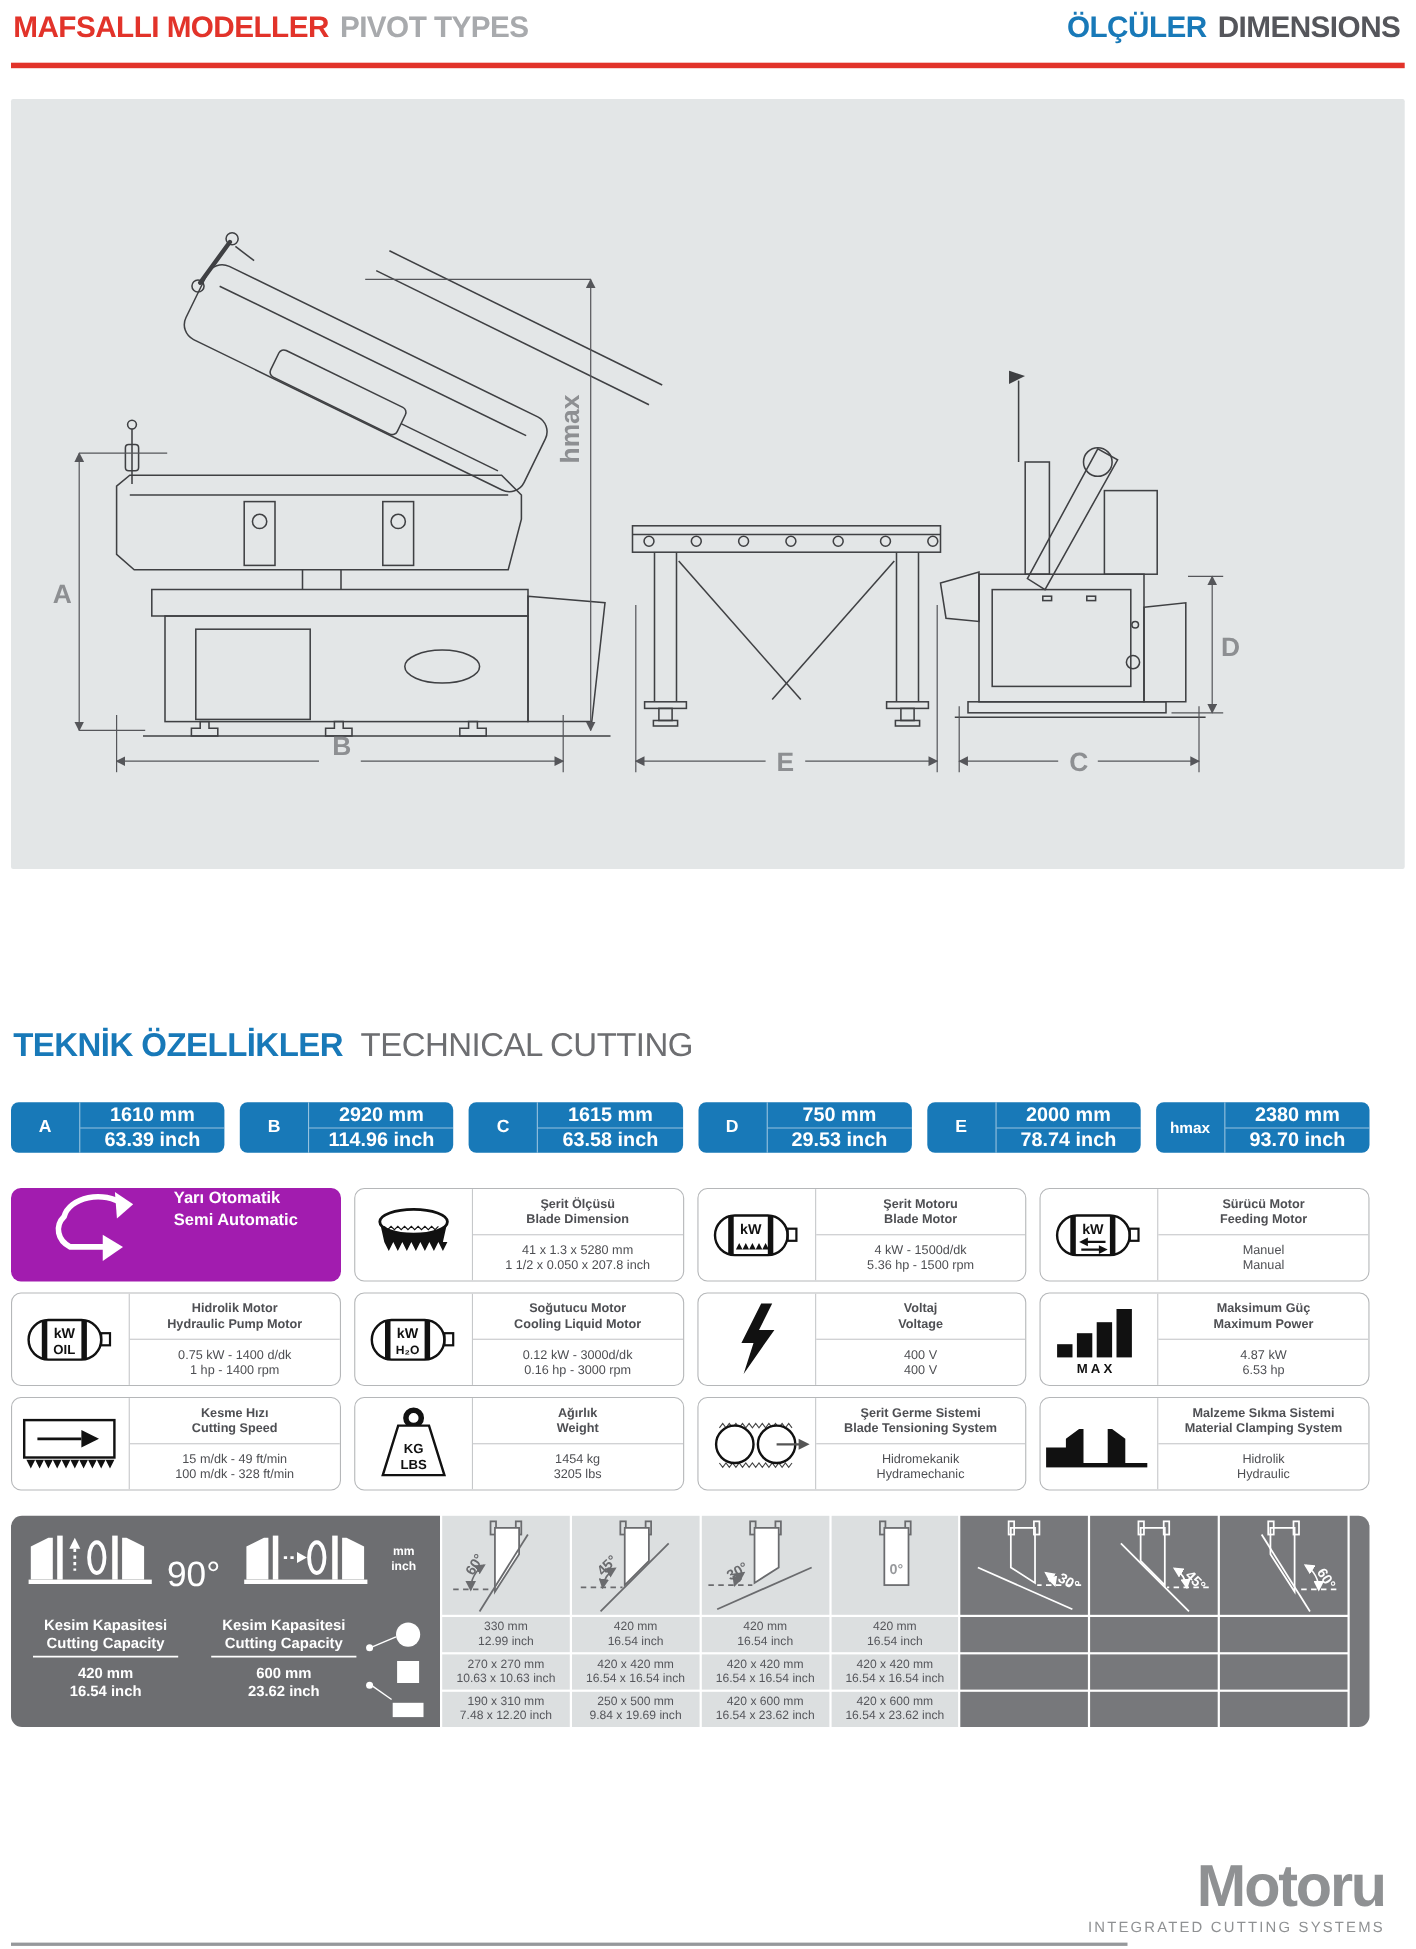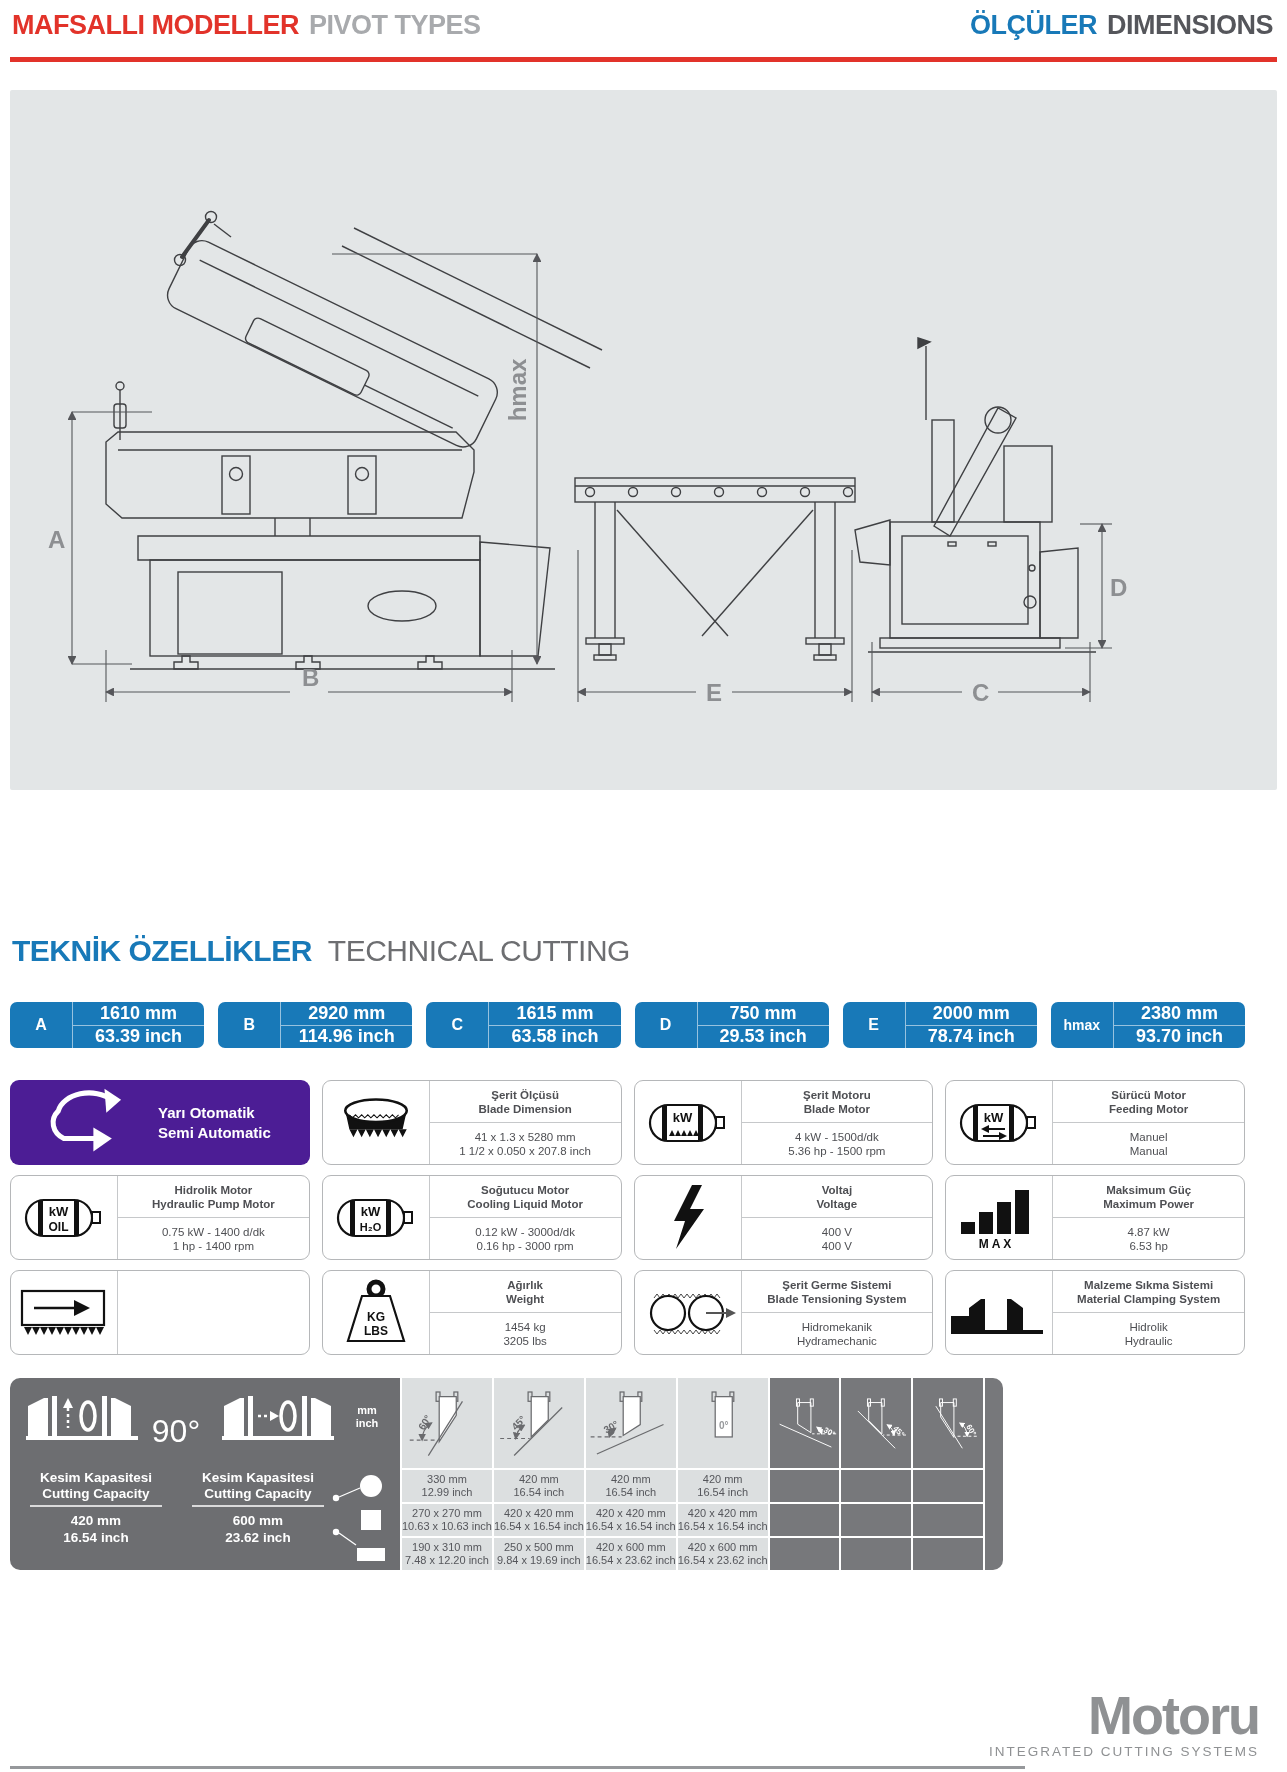--- a/index.html
+++ b/index.html
@@ -33,29 +33,29 @@
   .cv{flex:1;display:flex;align-items:center;justify-content:center;font-weight:bold;font-size:18px;}
   .cv2{border-top:1.5px solid rgba(255,255,255,.55);}
 
   
   .fgrid{position:absolute;top:1080px;left:10px;width:1235px;display:grid;grid-template-columns:repeat(4,1fr);grid-auto-rows:85px;gap:10px 12px;}
   .fcell{display:flex;background:#fff;border:1.5px solid #b5b7b9;border-radius:9px;overflow:hidden;}
   .fic{width:106px;border-right:1.5px solid #c6c8ca;display:flex;align-items:center;justify-content:center;flex-shrink:0;}
   .ftxt{flex:1;display:flex;flex-direction:column;text-align:center;}
   .fti{flex:1;display:flex;flex-direction:column;justify-content:center;border-bottom:1.5px solid #c6c8ca;font-weight:bold;font-size:11.5px;line-height:14px;white-space:nowrap;}
   .fva{flex:1;display:flex;flex-direction:column;justify-content:center;font-size:11.5px;line-height:14px;white-space:nowrap;}
-  .fcard0{background:#4c1d95;border:none;border-radius:9px;display:flex;align-items:center;color:#fff;}
+  .fcard0{background:#a21caf;border:none;border-radius:9px;display:flex;color:#fff;}
   .fcard0 .fic0{margin-left:20px;}
   .fcard0 .ft0{margin-left:16px;font-weight:bold;font-size:15px;line-height:20px;}
   .mot{font:bold 13px "Liberation Sans",sans-serif;fill:#111;text-anchor:middle;}
   .mot2{font:bold 11px "Liberation Sans",sans-serif;fill:#111;text-anchor:middle;}
   .ictx{font:bold 12px "Liberation Sans",sans-serif;fill:#111;text-anchor:middle;}
 
   
-  .captable{position:absolute;top:1378px;left:10px;width:993px;display:grid;grid-template-columns:390px repeat(7,1fr) 18px;grid-template-rows:90px 32px 32px 32px;gap:2px;}
+  .captable{position:absolute;top:1378px;left:10px;width:1235px;display:grid;grid-template-columns:390px repeat(7,1fr) 18px;grid-template-rows:90px 32px 32px 32px;gap:2px;}
   .cap-dark{grid-area:1/1/5/2;background:#6d6e71;border-radius:10px 0 0 10px;}
   .acell{background:#dcdfe0;display:flex;align-items:center;justify-content:center;}
   .dcell{background:#77787b;}
   .vcell{background:#dcdfe0;display:flex;flex-direction:column;align-items:center;justify-content:center;font-size:11px;line-height:13px;color:#55565b;white-space:nowrap;}
   .strip{grid-area:1/9/5/10;background:#77787b;border-radius:0 10px 10px 0;}
   .wt{fill:#fff;font-weight:bold;}
   .agtx{font:bold 13px "Liberation Sans",sans-serif;}
 
   
   .brand{position:absolute;top:1688px;right:28px;text-align:right;color:#8f9193;}
@@ -432,20 +432,30 @@
 
     <div class="fcell">
       <div class="fic">
         <svg width="96" height="52" viewBox="0 0 96 52">
           <rect x="6" y="4" width="82" height="34" fill="#fff" stroke="#111" stroke-width="2.2"></rect>
           <line x1="18" y1="21" x2="58" y2="21" stroke="#111" stroke-width="2.5"></line>
           <polygon points="58,13 58,29 74,21" fill="#111"></polygon>
           <path d="M8,40 l4,8 4,-8 4,8 4,-8 4,8 4,-8 4,8 4,-8 4,8 4,-8 4,8 4,-8 4,8 4,-8 4,8 4,-8 4,8 4,-8 4,8 4,-8" fill="#111"></path>
         </svg>
       </div>
+      <div class="ftxt">
+        <div class="fti">
+            <div>Kesme Hızı</div>
+            <div>Cutting Speed</div>
+          </div>
+        <div class="fva">
+            <div>15 m/dk - 49 ft/min</div>
+            <div>100 m/dk - 328 ft/min</div>
+          </div>
+      </div>
     </div>
 
     <div class="fcell">
       <div class="fic">
         <svg width="72" height="68" viewBox="0 0 72 68">
           <circle cx="36" cy="10" r="7" fill="none" stroke="#111" stroke-width="5"></circle>
           <path d="M22,17 H50 L64,62 H8 Z" fill="#fff" stroke="#111" stroke-width="2.2"></path>
           <text x="36" y="42" class="ictx">KG</text>
           <text x="36" y="56" class="ictx">LBS</text>
         </svg>

